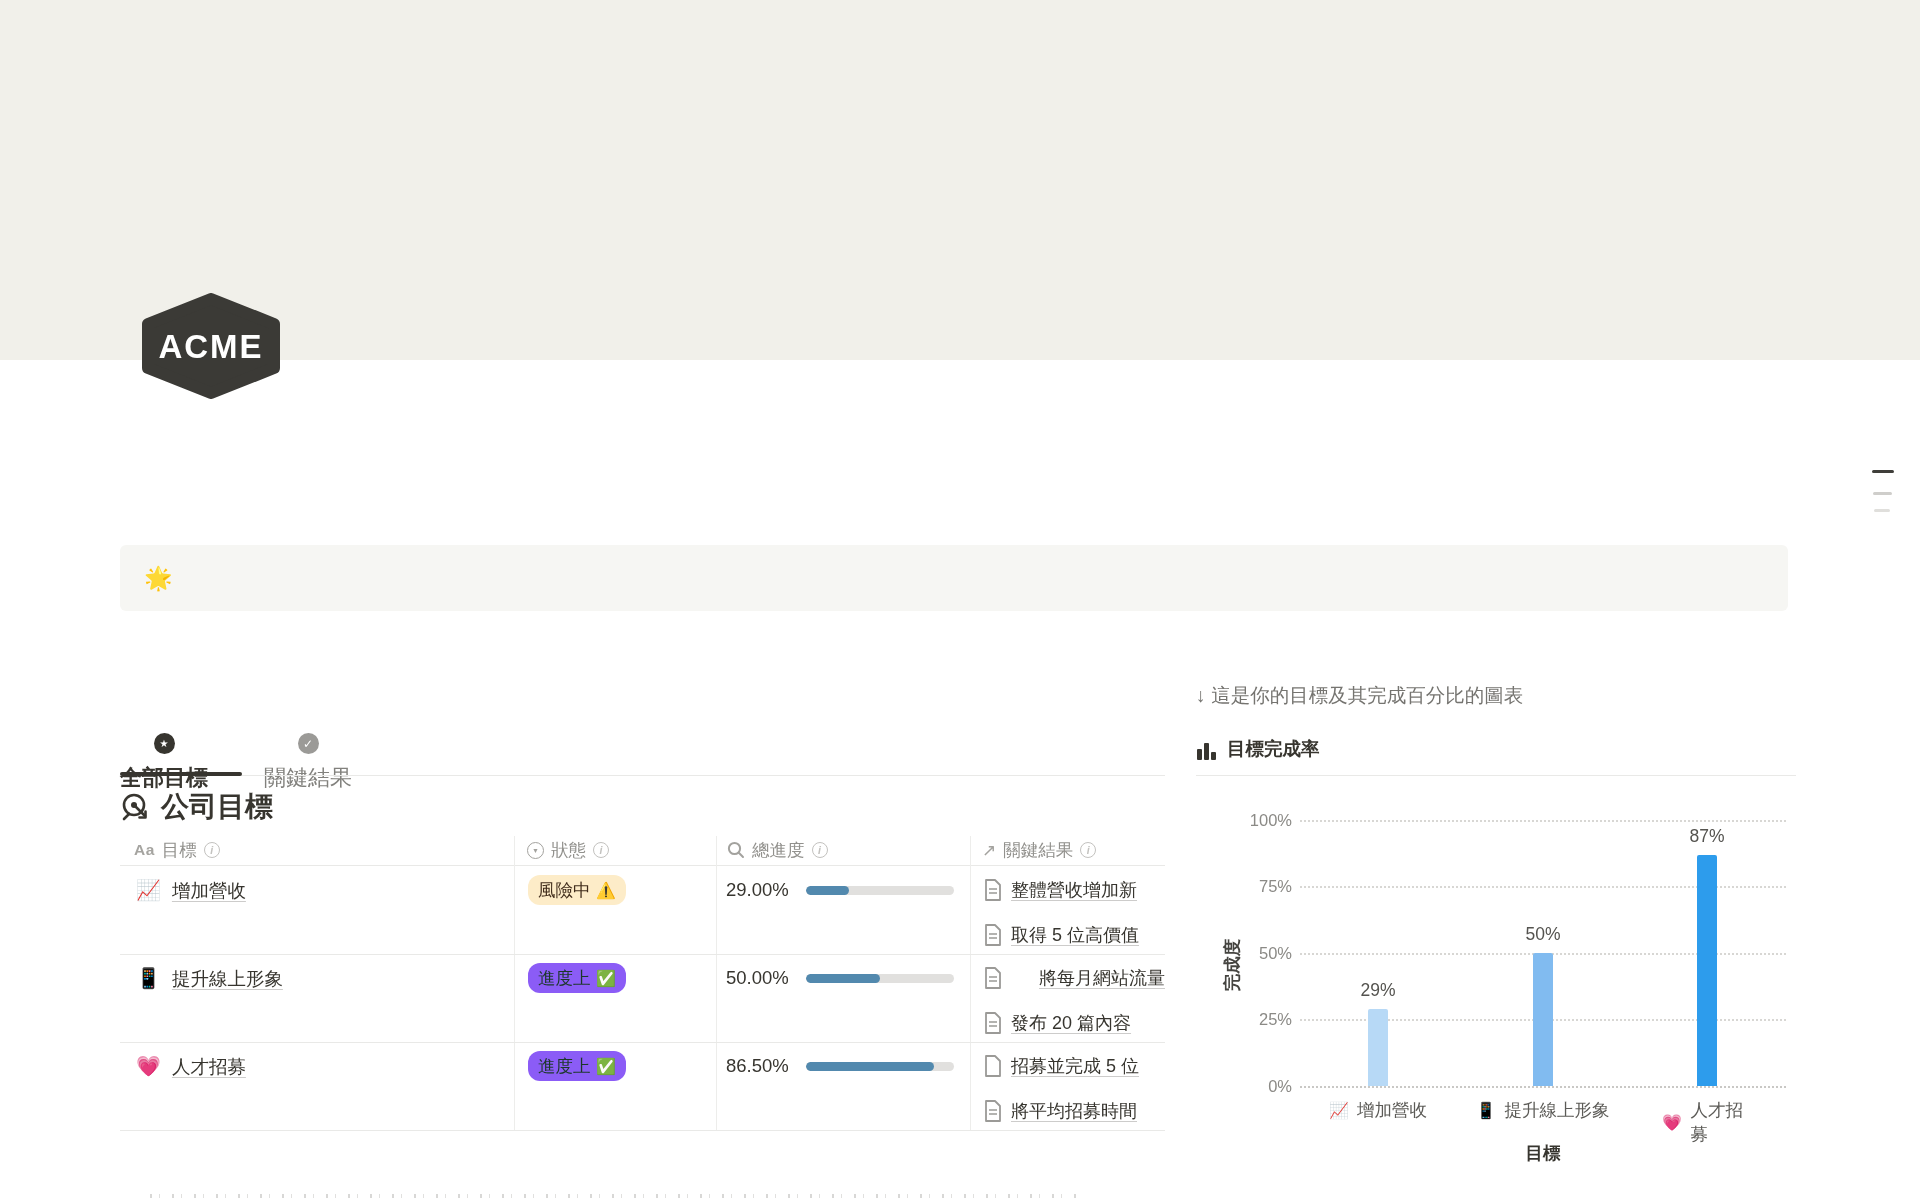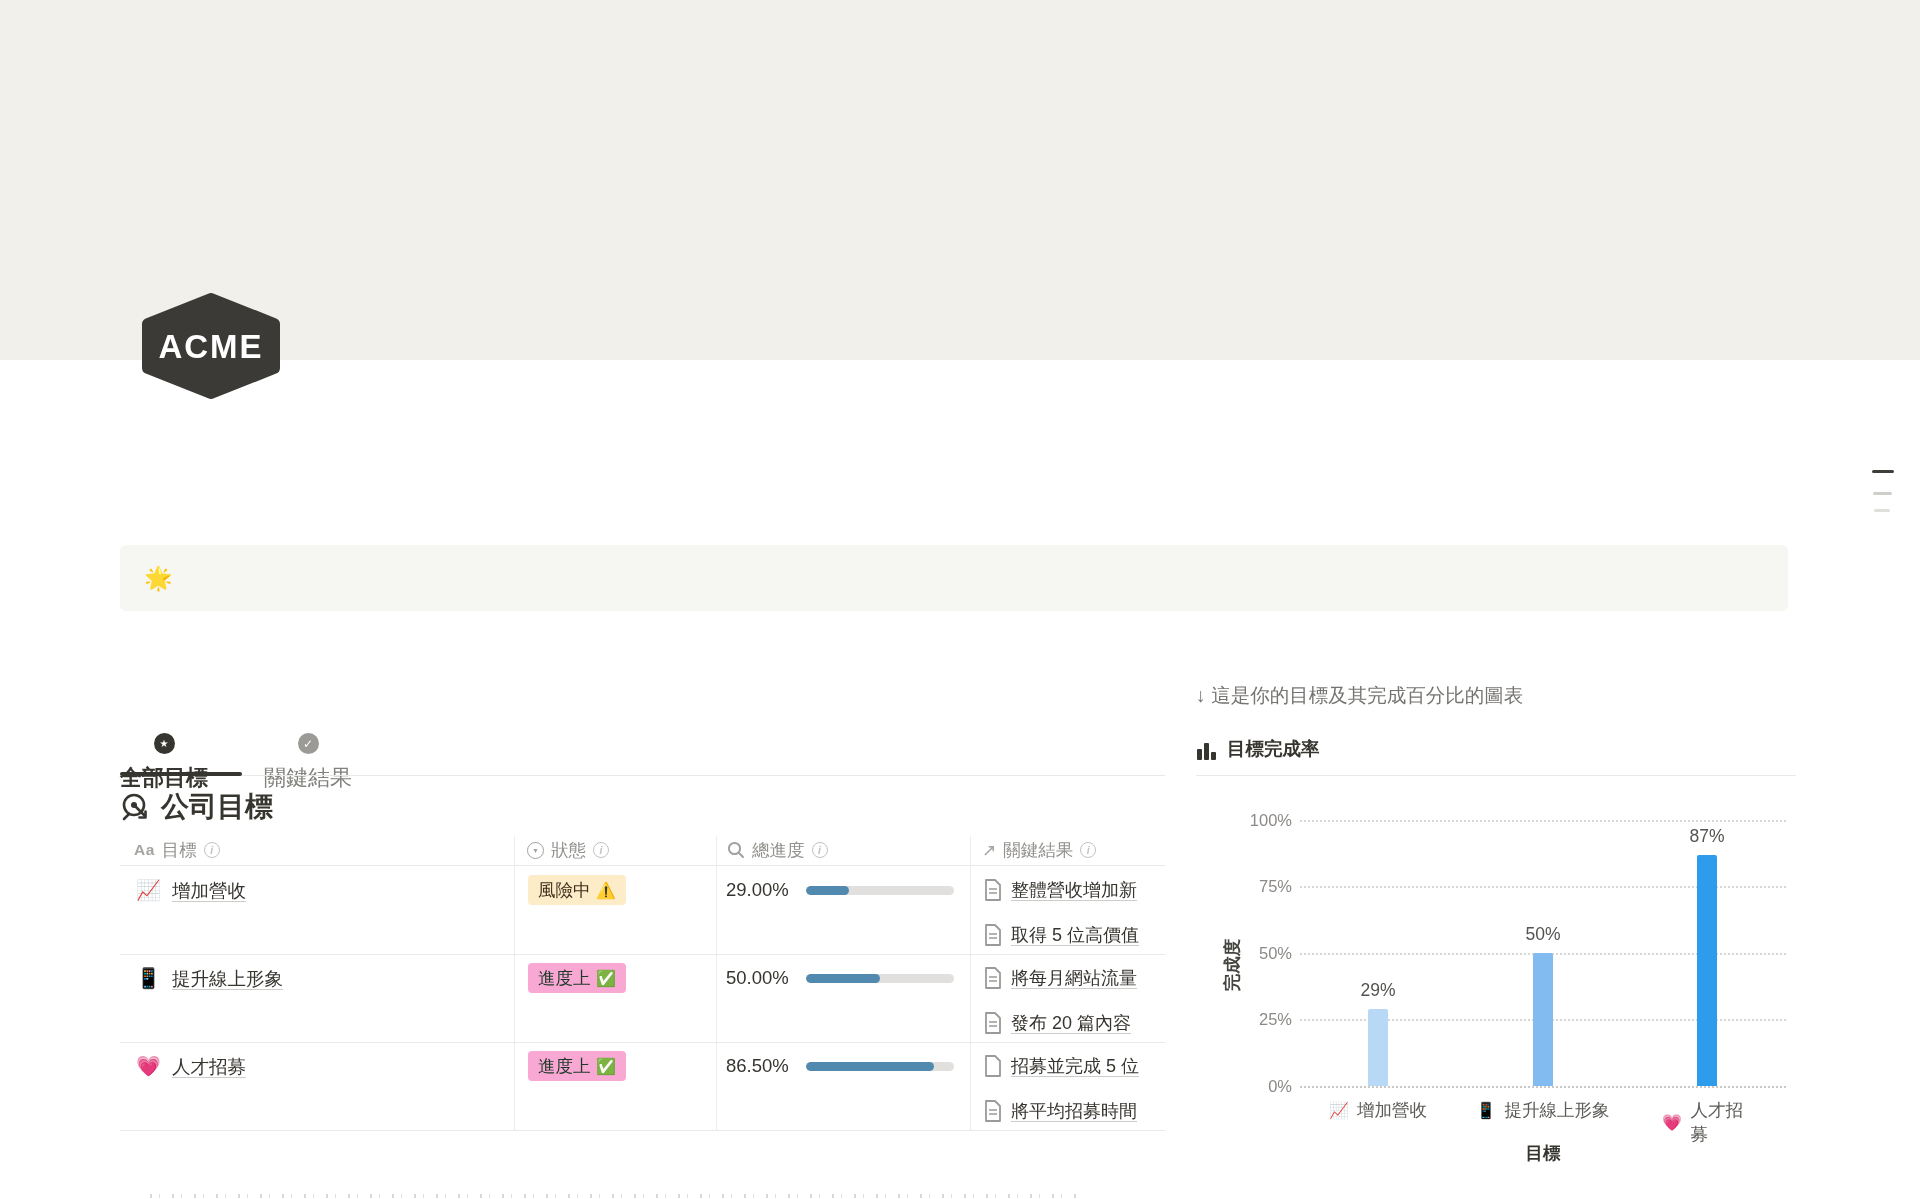--- a/index.html
+++ b/index.html
@@ -65,25 +65,25 @@
   .vdiv{top:836px;width:1px;height:294px;background:#ededeb;}
   .vd1{left:514px;}.vd2{left:716px;}.vd3{left:970px;}
   .row-border{left:120px;width:1045px;height:1px;background:#e9e9e7;}
   .rb1{top:954px;}.rb2{top:1042px;}.rb3{top:1130px;}
 
   
   .goal-cell{left:136px;display:flex;align-items:center;gap:11px;height:36px;}
   .goal-cell .emoji{font-size:20px;}
   .goal-link{font-size:18.5px;color:#37352f;text-decoration:underline;text-decoration-color:rgba(55,53,47,.25);
              text-underline-offset:4px;cursor:pointer;}
-  .badge{left:528px;height:30px;display:inline-flex;align-items:center;gap:6px;padding:0 10px;border-radius:4px;
+  .badge{left:528px;height:30px;display:inline-flex;align-items:center;gap:6px;padding:0 10px;border-radius:12px;
          font-size:17.5px;cursor:pointer;}
   .badge .s-emoji{font-size:16px;}
   .badge-yellow{background:#fdecc8;color:#402c1b;}
-  .badge-green{background:#f9a8d4;color:#1c3829;}
+  .badge-green{background:#8b5cf6;color:#1c3829;}
   .prog-text{left:726px;font-size:18.5px;color:#37352f;height:36px;display:flex;align-items:center;}
   .prog-track{left:806px;width:148px;height:9px;border-radius:5px;background:#e1e0de;overflow:hidden;}
   .prog-fill{height:100%;border-radius:5px;background:#5289ae;}
 
   .kr-line{left:984px;width:181px;height:30px;display:flex;align-items:center;gap:9px;overflow:hidden;white-space:nowrap;cursor:pointer;}
   .kr-line svg{flex:0 0 auto;}
   .kr-text{font-size:18px;color:#37352f;text-decoration:underline;text-decoration-color:rgba(55,53,47,.25);text-underline-offset:4px;}
 
   
   .chart{left:1196px;top:796px;width:600px;height:404px;}
@@ -230,21 +230,21 @@
     <span class="goal-link">提升線上形象</span>
   </div>
   <div class="abs badge badge-green" style="top:963px;">
     <span>進度上</span>
     <span class="s-emoji">✅</span>
   </div>
   <div class="abs prog-text" style="top:960px;">50.00%</div>
   <div class="abs prog-track" style="top:974px;">
     <div class="prog-fill" style="width: 50%;"></div>
   </div>
-  <div class="abs kr-line" style="top:963px;">
+  <div class="abs kr-line" style="top:963px;justify-content:space-between;">
     <svg width="18" height="22" viewBox="0 0 18 22">
       <path d="M2 1 H11 L16 6 V21 H2 Z" fill="none" stroke="#9b9a97" stroke-width="1.8" stroke-linejoin="round"></path>
       <path d="M5 10 H13 M5 14 H13" stroke="#9b9a97" stroke-width="1.6"></path>
     </svg>
     <span class="kr-text">將每月網站流量</span>
   </div>
   <div class="abs kr-line" style="top:1008px;">
     <svg width="18" height="22" viewBox="0 0 18 22">
       <path d="M2 1 H11 L16 6 V21 H2 Z" fill="none" stroke="#9b9a97" stroke-width="1.8" stroke-linejoin="round"></path>
       <path d="M5 10 H13 M5 14 H13" stroke="#9b9a97" stroke-width="1.6"></path>

